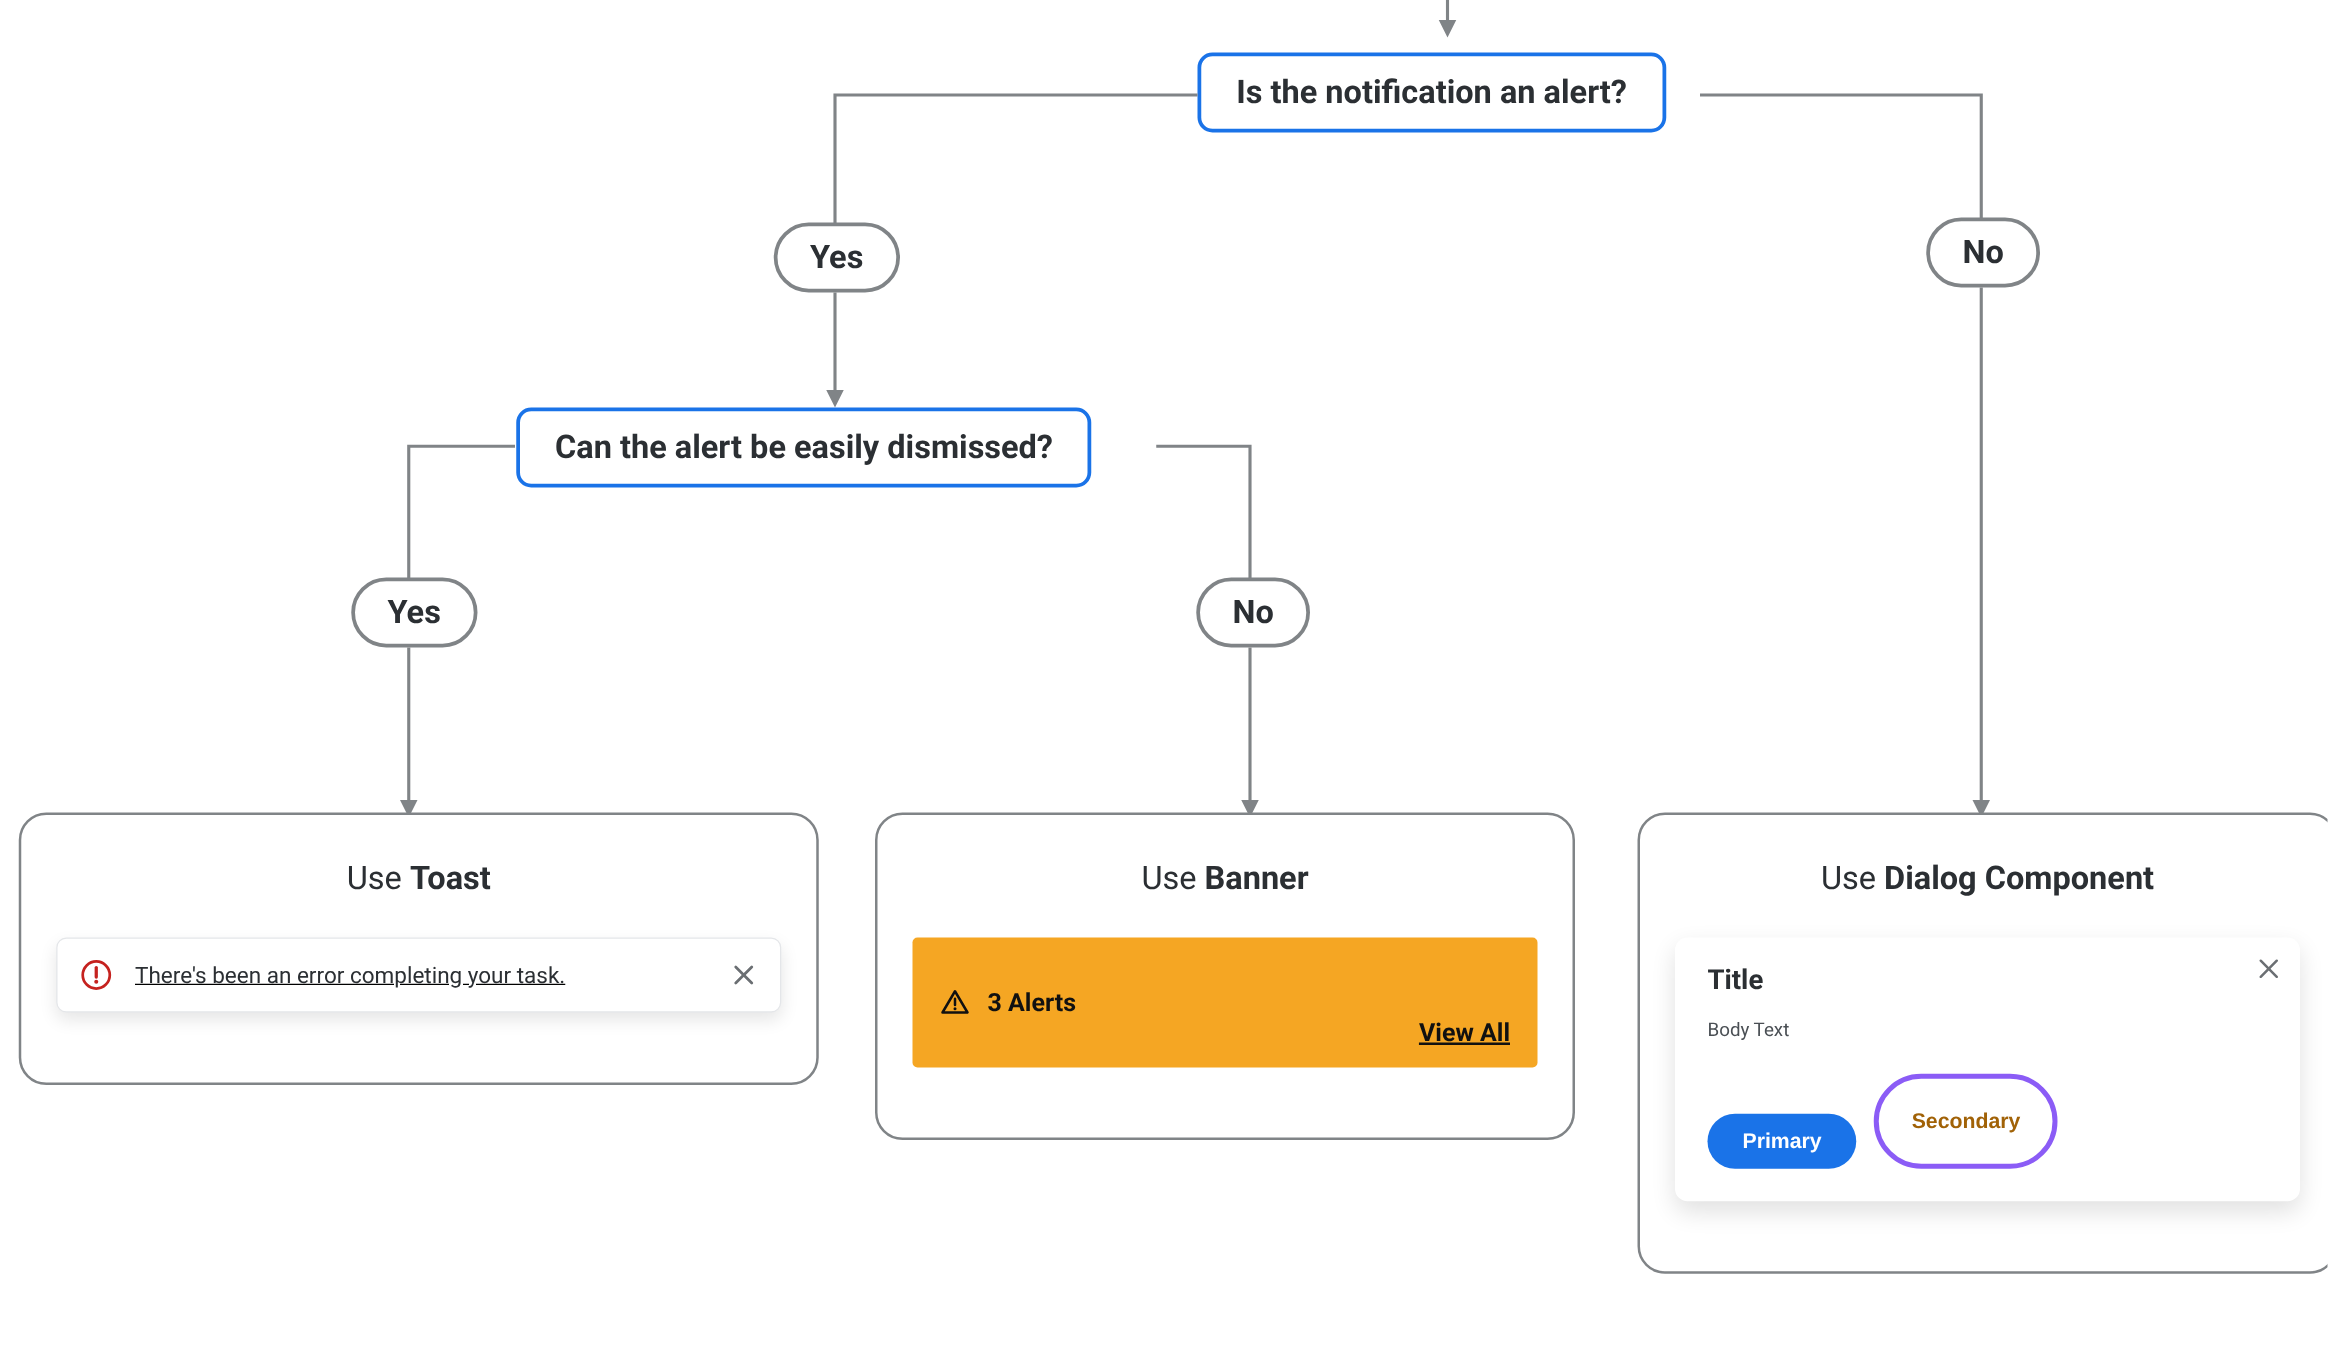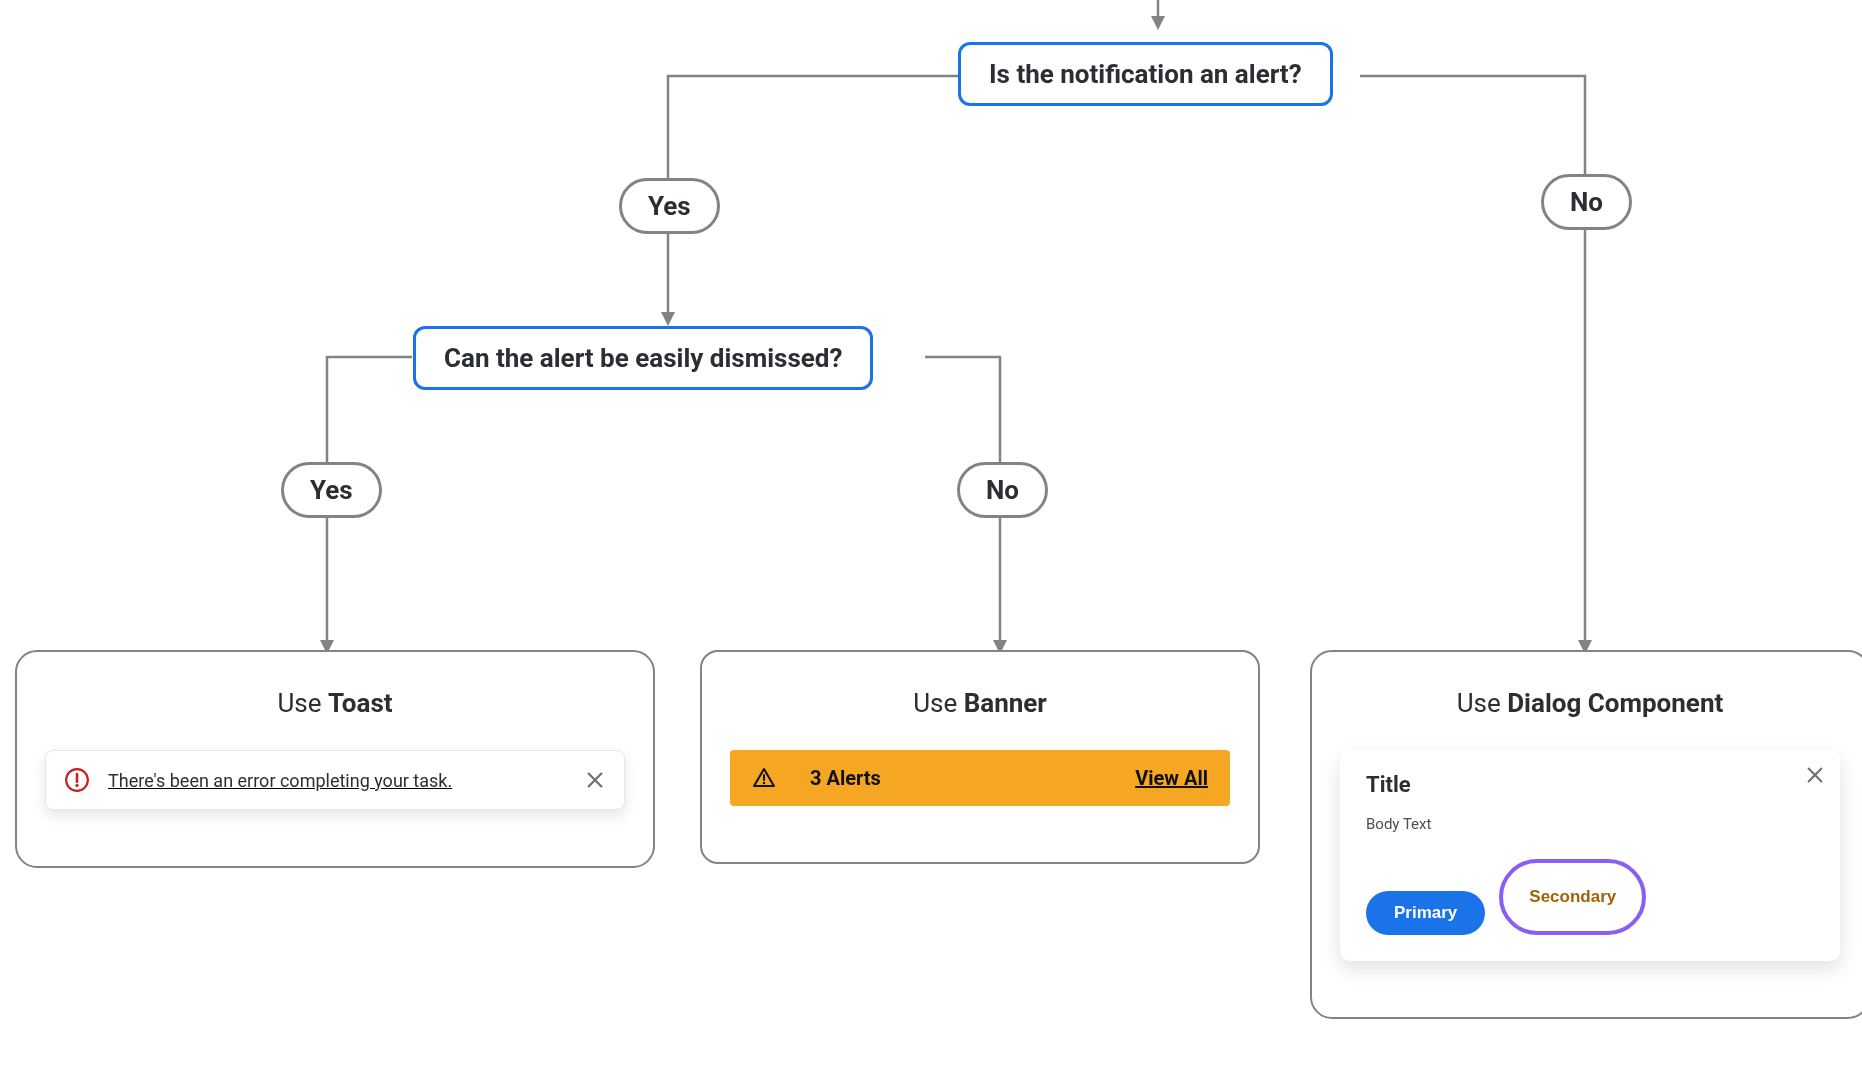--- a/index.html
+++ b/index.html
@@ -72,28 +72,28 @@
     cursor: pointer;
   }
 
   
   .banner {
     display:flex;
     align-items:center;
     background: #f5a623;
     border-radius: 4px;
     padding: 16px 22px;
-    gap: 34px;
+    gap: 14px;
   }
   .banner-icon {
     width: 24px; height: 24px;
     display:flex; align-items:center; justify-content:center;
   }
   .banner-text { font-size: 20px; font-weight: 700; color: #111; flex:1; }
-  .banner-link { font-size: 20px; font-weight: 700; color: #111; text-decoration: underline; cursor:pointer; }
+  .banner-link { font-size: 20px; font-weight: 700; color: #111; text-decoration: underline; cursor:pointer;margin-top:48px; }
 
   
   .dialog {
     background: #ffffff;
     border-radius: 10px;
     padding: 22px 26px 26px 26px;
     box-shadow: 0 8px 20px rgba(0,0,0,0.12);
     position: relative;
   }
   .dialog-close {
@@ -198,21 +198,21 @@
     <span class="toast-text">There's been an error completing your task.</span>
     <span class="toast-close">
       <svg viewBox="0 0 24 24" width="22" height="22">
         <line x1="5" y1="5" x2="19" y2="19" stroke="currentColor" stroke-width="2.4" stroke-linecap="round"></line>
         <line x1="19" y1="5" x2="5" y2="19" stroke="currentColor" stroke-width="2.4" stroke-linecap="round"></line>
       </svg>
     </span>
   </div>
 </div>
 
-<div class="node-leaf" style="left:700px; top:650px; width:560px;border-radius:18px;">
+<div class="node-leaf" style="left:700px; top:650px; width:560px;">
   <div class="leaf-title">
     <span>Use </span><b>Banner</b>
   </div>
   <div class="banner">
     <span class="banner-icon">
       <svg viewBox="0 0 24 24" width="24" height="24">
         <path d="M12 3 L22 20 L2 20 Z" fill="none" stroke="#111" stroke-width="2" stroke-linejoin="round"></path>
         <line x1="12" y1="9" x2="12" y2="14" stroke="#111" stroke-width="2" stroke-linecap="round"></line>
         <circle cx="12" cy="17" r="1.2" fill="#111"></circle>
       </svg>

